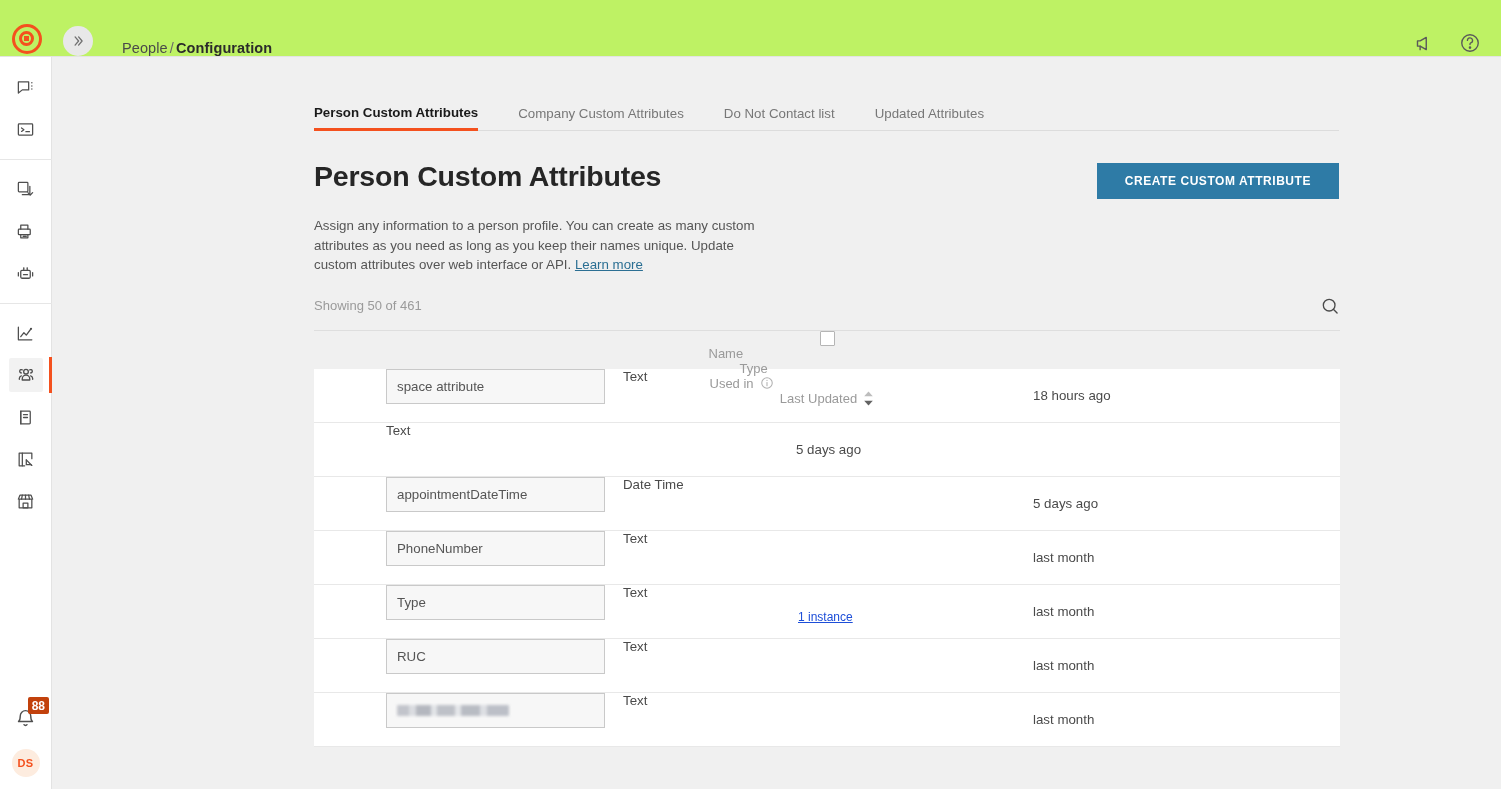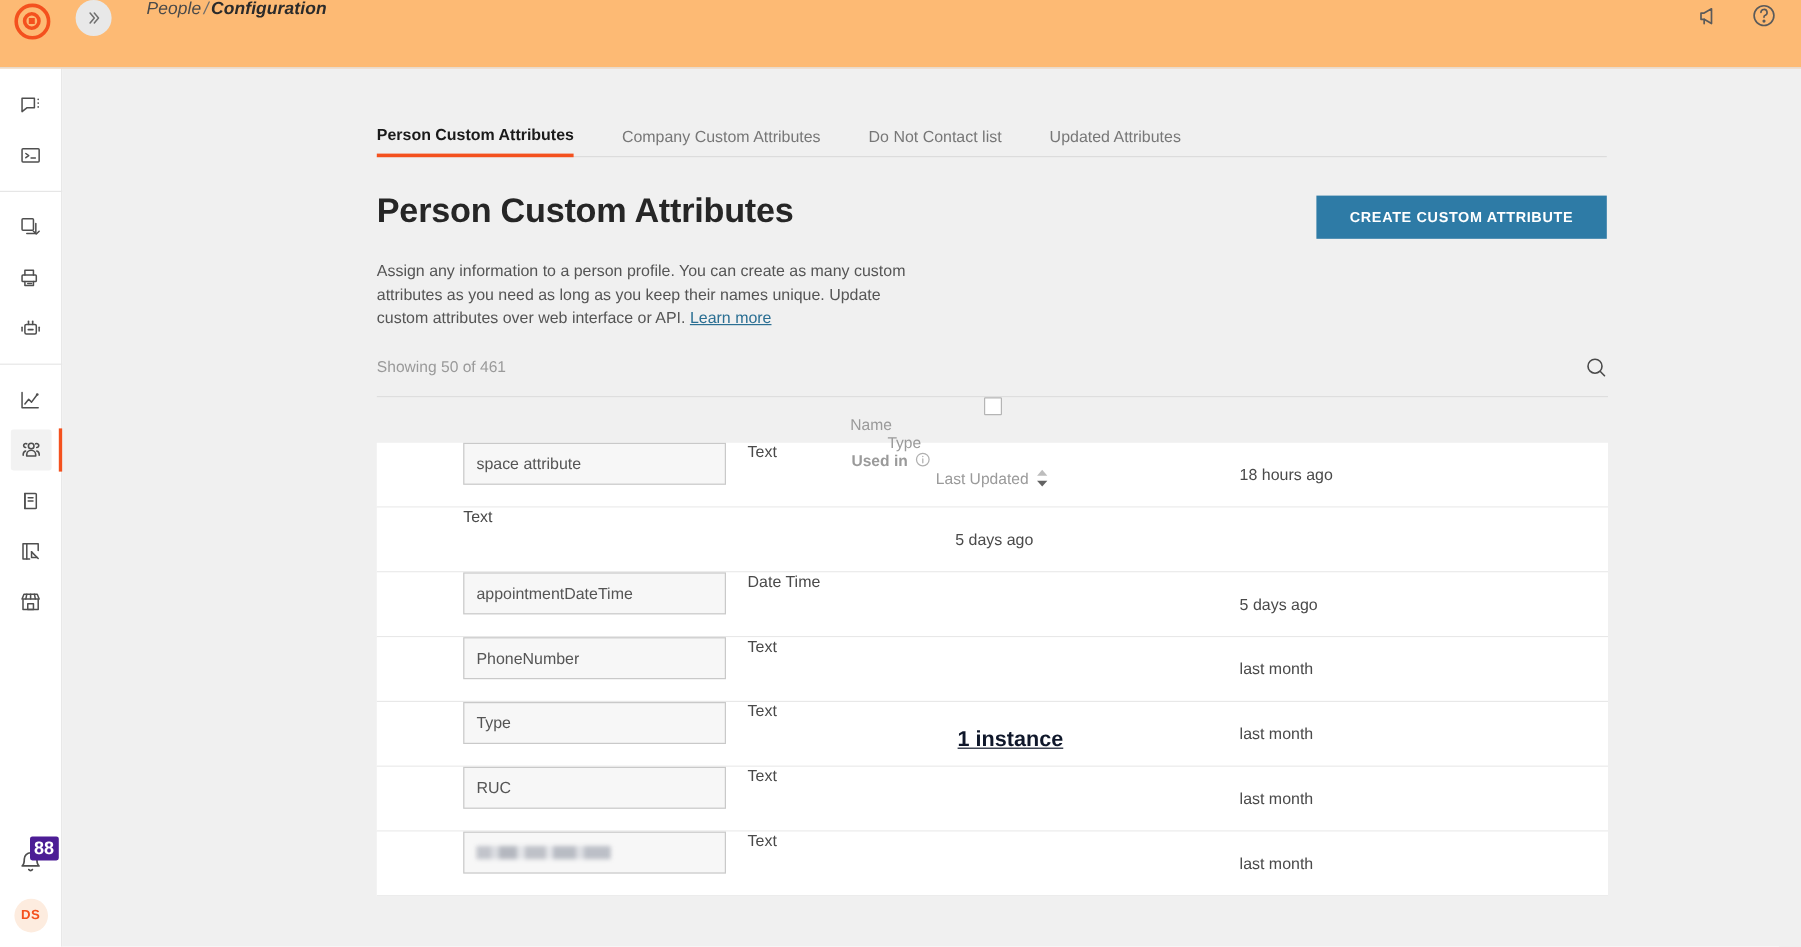--- a/index.html
+++ b/index.html
@@ -9,25 +9,25 @@
     background: #ffffff;
     overflow: hidden;
   }
 
   
   .app { position: relative; width: 1501px; height: 789px; display: flex; flex-direction: column; }
 
   
   .topbar {
     height: 57px; min-height: 57px;
-    background: #fdba74;
+    background: #bef264;
     border-bottom: 1px solid #e3e3e3;
-    display: flex; align-items: flex-start;
+    display: flex; align-items: flex-end;
     padding: 0 18px 0 9px;
-    position: relative; z-index: 5; font-style: italic;
+    position: relative; z-index: 5;
   }
   .logo-wrap { width: 35px; height: 35px; display: flex; align-items: center; justify-content: center; }
   .logo-ring {
     width: 30px; height: 30px; border-radius: 50%;
     border: 3px solid #f4511e;
     display: flex; align-items: center; justify-content: center;
   }
   .logo-inner {
     width: 15px; height: 15px; border-radius: 50%;
     border: 3px solid #f4511e;
@@ -74,22 +74,22 @@
   }
   .rail-item.active { background: #f2f2f2; }
   .rail-item.active::after {
     content: ""; position: absolute; right: -9px; top: -1px;
     width: 3px; height: 36px; background: #f4511e;
   }
   .rail-bottom { margin-top: auto; display: flex; flex-direction: column; align-items: center; padding-bottom: 12px; }
   .bell-wrap { position: relative; width: 34px; height: 34px; display: flex; align-items: center; justify-content: center; cursor: pointer; color: #4f4f4f; }
   .bell-badge {
     position: absolute; top: -4px; right: -6px;
-    background: #4c1d95; color: #fff;
-    font-size: 15px; font-weight: bold; line-height: 1;
+    background: #c2410c; color: #fff;
+    font-size: 12px; font-weight: bold; line-height: 1;
     padding: 2.5px 3.5px; border-radius: 2px; min-width: 18px; text-align: center;
   }
   .avatar {
     width: 28px; height: 28px; border-radius: 50%;
     background: #fdecdf; color: #f4511e;
     font-size: 11px; font-weight: bold; letter-spacing: .3px;
     display: flex; align-items: center; justify-content: center;
     margin-top: 14px; cursor: pointer;
   }
 
@@ -140,21 +140,21 @@
 
   
   .tbl { width: 1026px; }
   .thead {
     display: flex; align-items: center;
     height: 38px; font-size: 13px; color: #9a9a9a; flex-direction: column;
   }
   .col-check { width: 72px; display: flex; align-items: center; padding-left: 29px; }
   .col-name  { width: 237px; }
   .col-type  { width: 175px; }
-  .col-used  { width: 235px; display: flex; align-items: center; gap: 6px; font-weight: bold; }
+  .col-used  { width: 235px; display: flex; align-items: center; gap: 6px; }
   .col-upd   { flex: 1; display: flex; align-items: center; gap: 6px; }
 
   .hdr-check {
     width: 15px; height: 15px; border: 1.6px solid #b5b5b5;
     background: #fff; border-radius: 1px; cursor: pointer;
   }
   .info-ico { width: 14px; height: 14px; color: #b0b0b0; display: inline-flex; }
   .sort-ico { display: inline-flex; flex-direction: column; line-height: 0; cursor: pointer; }
 
   .row {
@@ -173,21 +173,21 @@
   .name-blur {
     width: 219px; height: 35px;
     background: #f7f7f7; border: 1px solid #c9c9c9;
     display: flex; align-items: center; padding: 0 10px;
   }
   .blurred {
     display: inline-block; width: 112px; height: 11px;
     background: linear-gradient(90deg,#b9bcc4 0 11%,#d6d8dd 11% 17%,#a9adb6 17% 30%,#dfe1e5 30% 36%,#b5b8c0 36% 52%,#e2e4e8 52% 57%,#aeb2bb 57% 74%,#d9dbe0 74% 80%,#b2b6bf 80% 100%);
     filter: blur(1.6px); border-radius: 1px; opacity: .85;
   }
-  .instance-link { color: #0f172a; text-decoration: underline; cursor: pointer; font-size: 18px; margin-top: 11px; }
+  .instance-link { color: #1d4ed8; text-decoration: underline; cursor: pointer; font-size: 12px; margin-top: 11px; }
 </style>
 </head>
 <body>
 
 <div class="app">
 
   <div class="topbar">
     <div class="logo-wrap">
       <div class="logo-ring">
           <div class="logo-inner">

